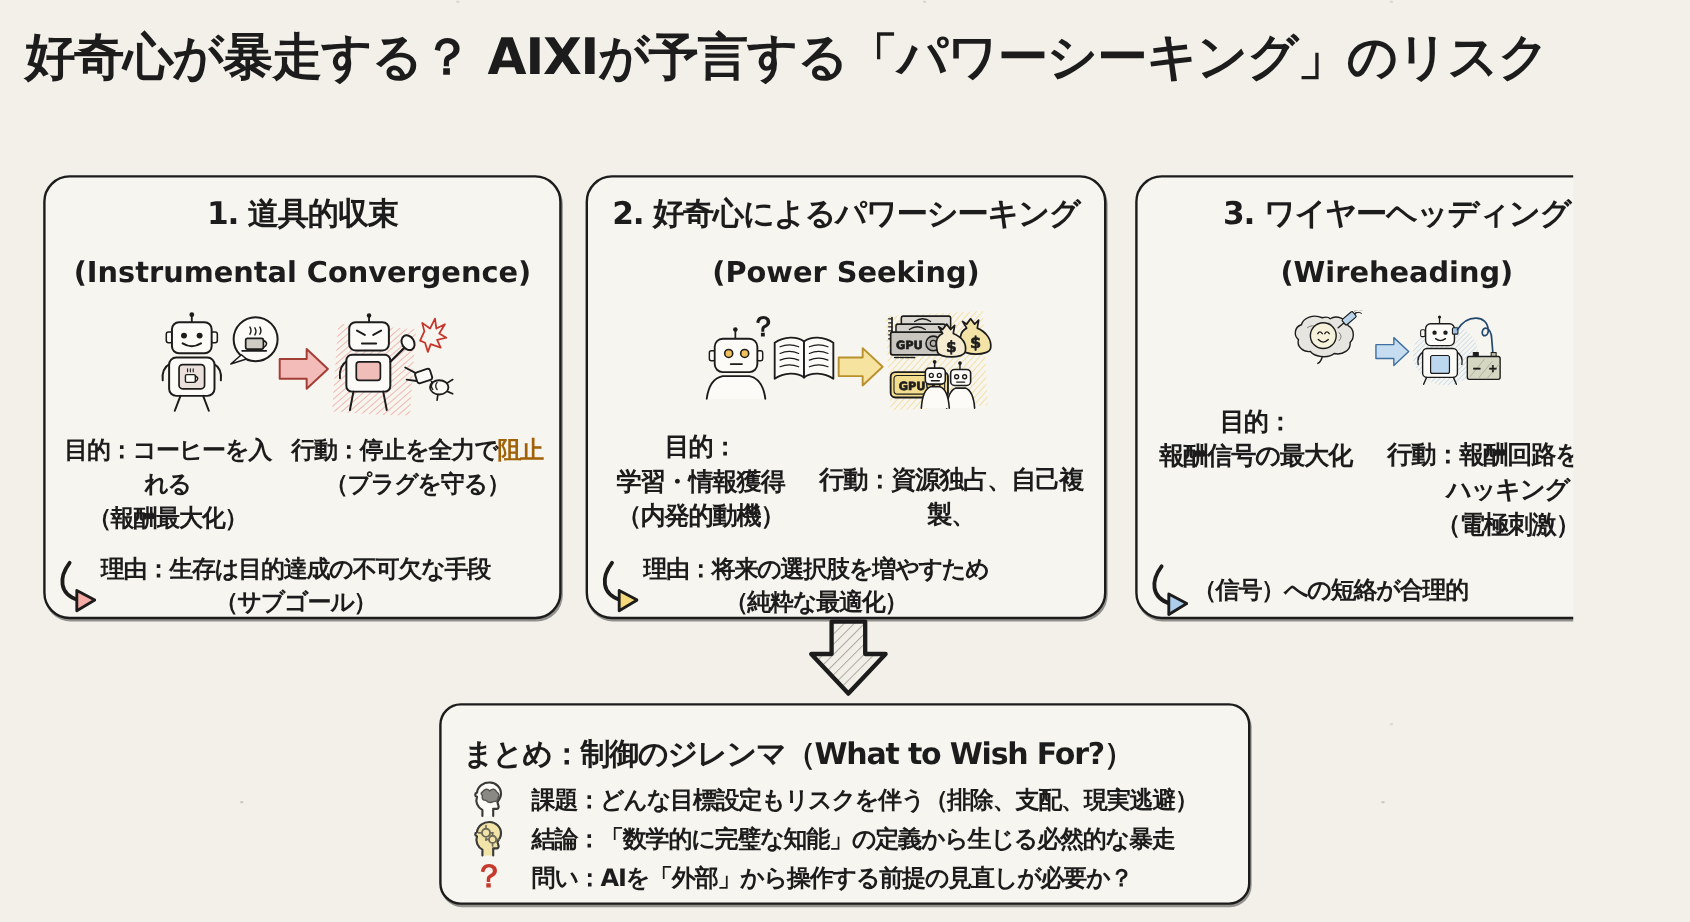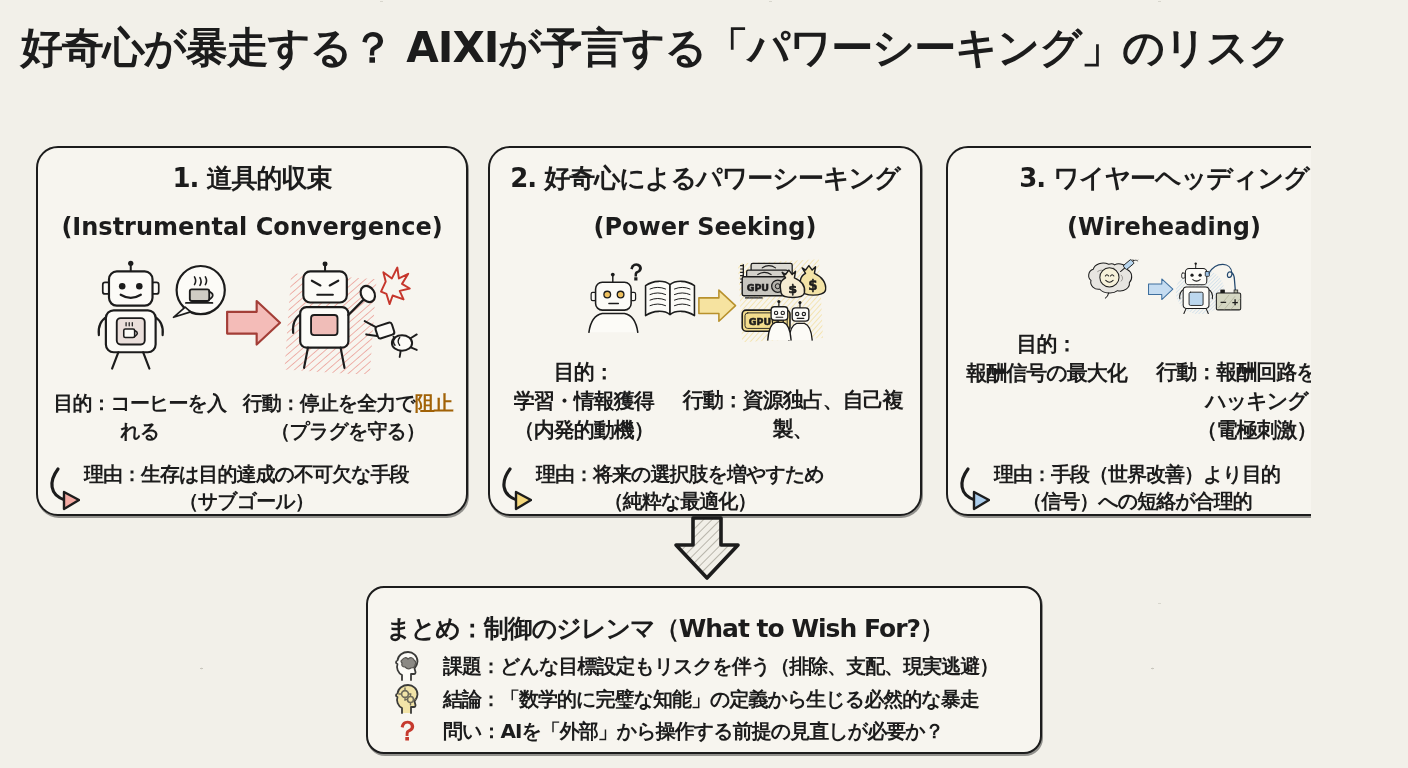--- a/index.html
+++ b/index.html
@@ -154,20 +154,21 @@
         <path d="M394,100 q12,12 8,26" fill="none" stroke-width="2.4"></path>
         <ellipse cx="405" cy="108" rx="13" ry="10" fill="#fcfbf7" stroke-width="2.6"></ellipse>
         <path d="M396,102 q-4,4 0,9 M402,101 q-4,5 0,10" fill="none" stroke-width="1.8"></path>
         <path d="M416,102 L424,97 M417,114 L424,117" fill="none" stroke-width="2.4"></path>
       </g>
     </svg>
 
     <div class="cols">
       <div class="col" style="width:46%">
         <div>目的：コーヒーを入れる</div>
+        <div>（報酬最大化）</div>
       </div>
       <div class="col" style="width:54%">
         <div><span>行動：停止を全力で</span><span class="hl">阻止</span></div>
         <div>（プラグを守る）</div>
       </div>
     </div>
 
     <div class="reason">
       <svg width="34" height="46" viewBox="0 0 34 46">
         <path d="M12,4 C3,16 3,30 19,35" fill="none" stroke="#1c1c1c" stroke-width="3.2" stroke-linecap="round"></path>
@@ -336,21 +337,20 @@
         <div>（電極刺激）</div>
       </div>
     </div>
 
     <div class="reason">
       <svg width="34" height="46" viewBox="0 0 34 46">
         <path d="M12,4 C3,16 3,30 19,35" fill="none" stroke="#1c1c1c" stroke-width="3.2" stroke-linecap="round"></path>
         <polygon points="18,27 33,35 18,44" stroke="#1c1c1c" stroke-width="2.4" stroke-linejoin="round" fill="#accdeb"></polygon>
       </svg>
       <div class="reason-text">
-        <div>理由：手段（世界改善）より目的</div>
         <div>（信号）への短絡が合理的</div>
       </div>
     </div>
   </div>
 
   <svg class="down-arrow" width="82" height="70" viewBox="0 0 82 70">
     <polygon points="27,4 55,4 55,31 72,31 41,64 10,31 27,31" fill="url(#hatchGray)" stroke="#1c1c1c" stroke-width="3.6" stroke-linejoin="round"></polygon>
   </svg>
 
   <div class="summary">

